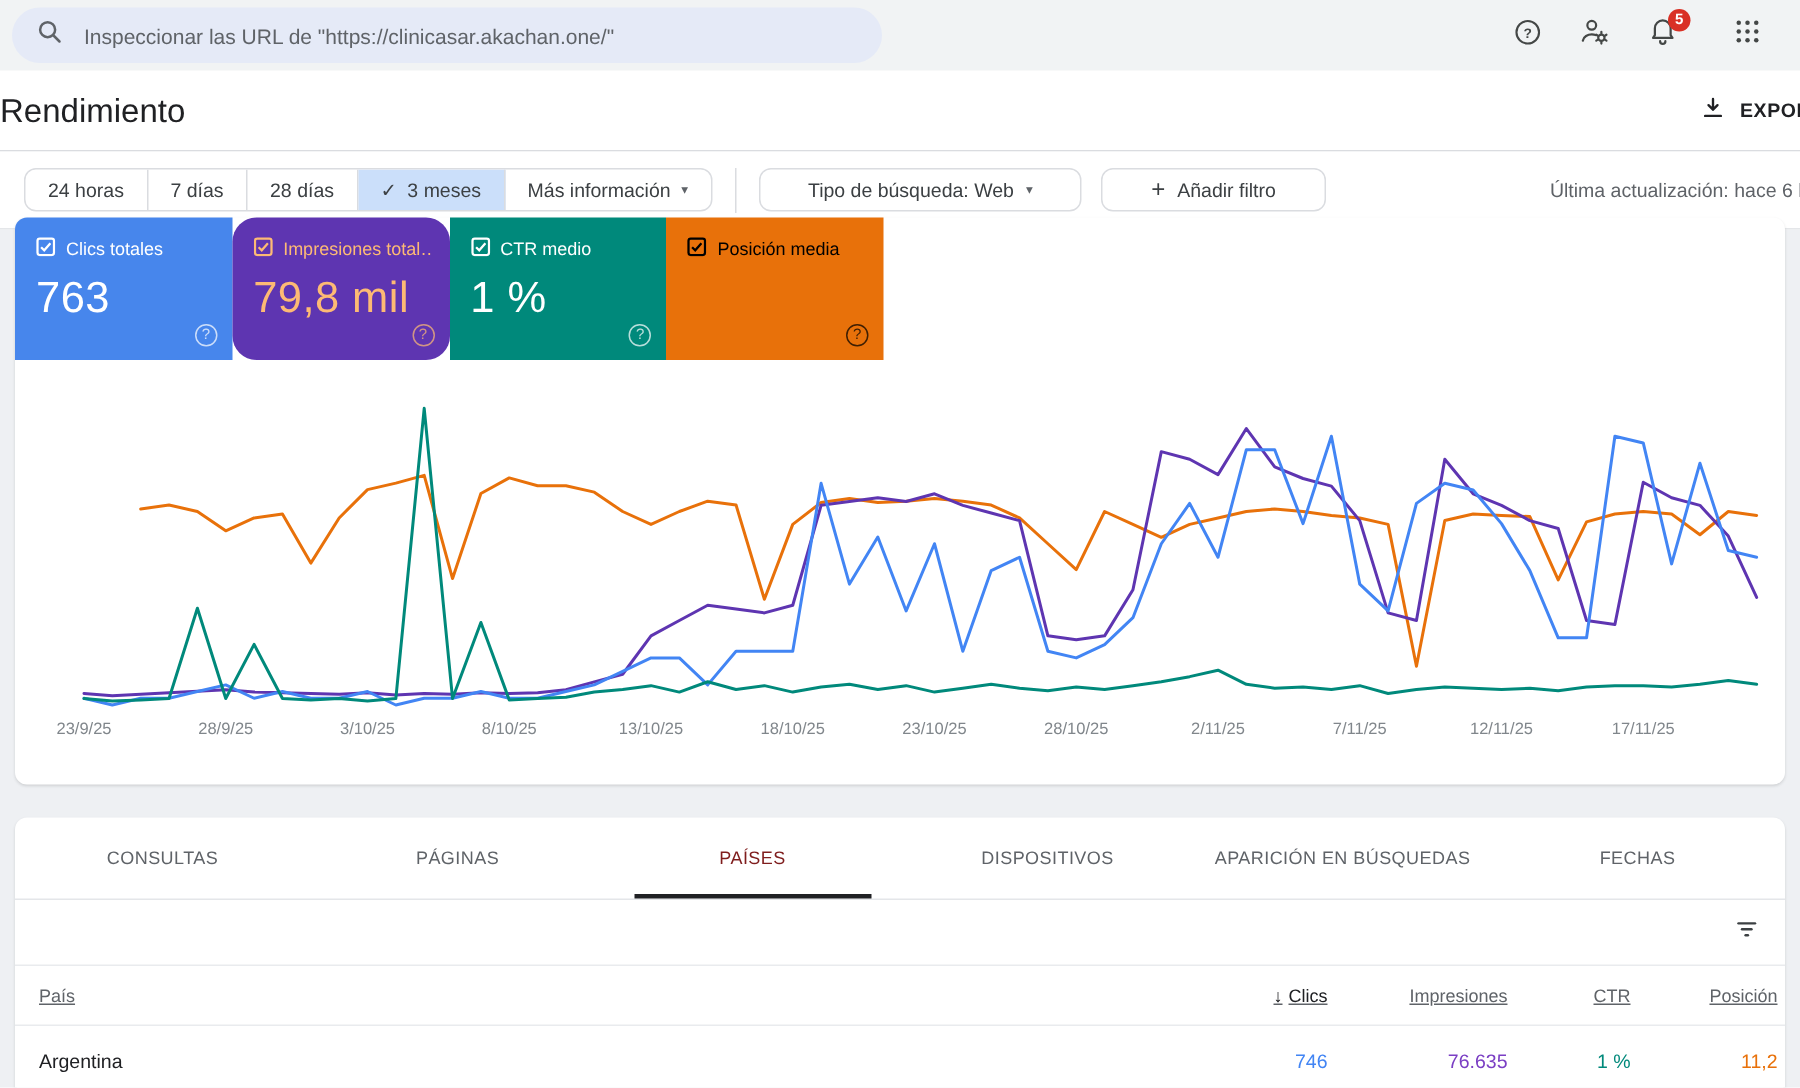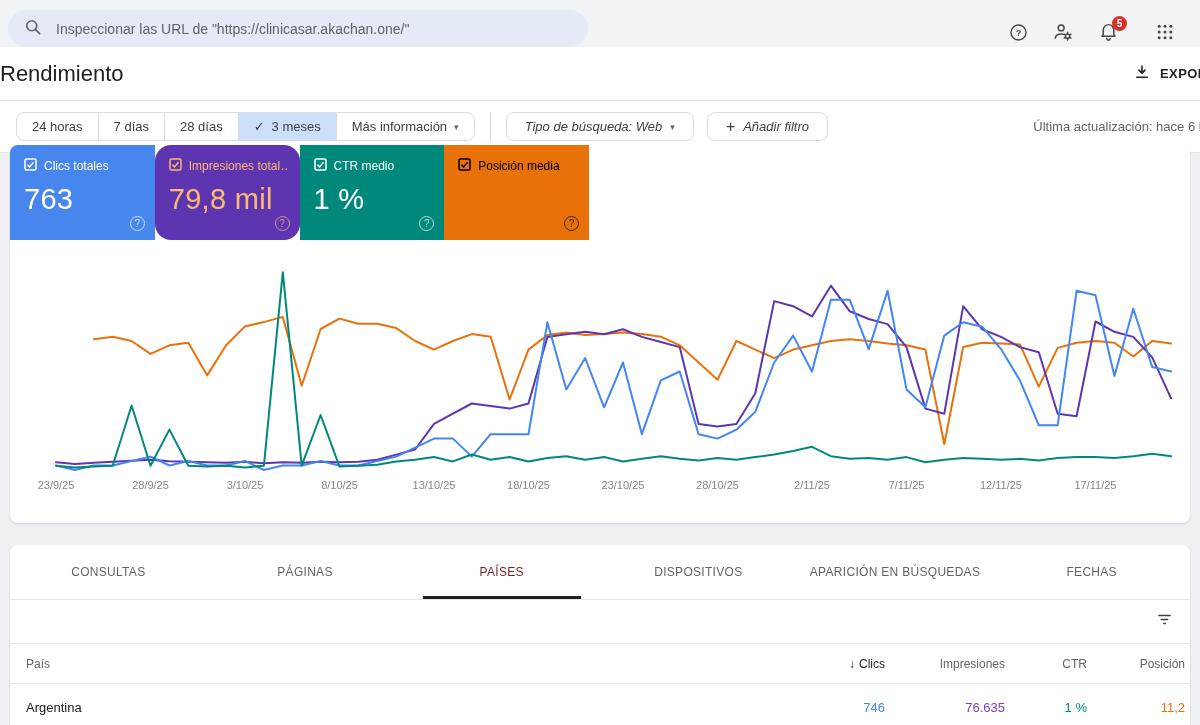--- a/index.html
+++ b/index.html
@@ -4,21 +4,21 @@
 <style>
   * { box-sizing: border-box; }
   html,body { margin:0; padding:0; }
   body {
     width:1200px; height:725px; overflow:hidden; position:relative;
     background:#eef0f3; color:#202124;
     font-family:"Liberation Sans","DejaVu Sans",sans-serif;
   }
 
   
-  .topbar { height:47px; background:#f1f3f4; display:flex; align-items:flex-end;
+  .topbar { height:47px; background:#f1f3f4; display:flex; align-items:center;
     justify-content:space-between; padding:0 22px 0 8px; }
   .searchbar { width:580px; height:37px; background:#e5eaf7; border-radius:19px;
     display:flex; align-items:center; padding:0 15px; gap:11px; }
   .searchbar input { border:none; background:transparent; outline:none; width:100%;
     font-size:14px; color:#444746; font-family:inherit; }
   .searchbar input::placeholder { color:#5f6368; opacity:1; }
   .topbar-actions { display:flex; align-items:center; gap:19px; color:#444746; }
   .iconbtn { width:26px; height:26px; position:relative; cursor:pointer;
     display:flex; align-items:center; justify-content:center; }
   .apps { margin-left:12px; }
@@ -39,22 +39,22 @@
     display:flex; align-items:center; padding-left:16px; position:relative; overflow:hidden; }
   .seg { display:flex; border:1px solid #dadce0; border-radius:8px; overflow:hidden; height:29px; background:#fff; }
   .seg-item { display:flex; align-items:center; gap:7px; padding:0 15px; font-size:13px;
     color:#3c4043; border-right:1px solid #dadce0; cursor:pointer; white-space:nowrap; }
   .seg-item:last-child { border-right:none; }
   .seg-item.selected { background:#cbdffa; }
   .checkmark { font-size:13px; }
   .caret { font-size:9px; color:#5f6368; }
   .vdivider { width:1px; height:30px; background:#dadce0; margin:0 15px; }
   .chip { display:flex; align-items:center; gap:8px; border:1px solid #dadce0; border-radius:8px;
-    height:29px; padding:0 18px; font-size:13px; color:#3c4043; cursor:pointer;
-    white-space:nowrap; background:#fff;font-style:italic; }
+    height:29px; padding:0 32px; font-size:13px; color:#3c4043; cursor:pointer;
+    white-space:nowrap; background:#fff; }
   .chip + .chip { margin-left:13px; }
   .plus { font-size:16px; color:#3c4043; }
   .lastupdate { position:absolute; right:-6px; top:0; height:100%; display:flex;
     align-items:center; font-size:13px; color:#5f6368; white-space:nowrap; }
 
   
   .chart-card { position:absolute; left:10px; top:145px; width:1180px; height:378px;
     background:#fff; border-radius:8px; box-shadow:0 1px 2px rgba(60,64,67,.18); }
   .metric-row { display:flex; height:95px; }
   .metric { width:144.75px; padding:13px 12px 10px 14px; position:relative; cursor:pointer; }
@@ -75,21 +75,21 @@
   .tab { flex:1; display:flex; align-items:center; justify-content:center; position:relative;
     font-size:12px; font-weight:500; letter-spacing:.3px; color:#5f6368; cursor:pointer;
     white-space:nowrap; }
   .tab.active { color:#7f1d1d;text-align:right; }
   .tab.active .underline { position:absolute; bottom:0; left:50%; transform:translateX(-50%);
     width:158px; height:3px; background:#202124; }
   .toolbar { height:44px; display:flex; align-items:center; justify-content:flex-end;
     padding-right:16px; border-bottom:1px solid #e9ebee; color:#3c4043; }
   .thead, .trow { display:grid; grid-template-columns:1fr 120px 120px 82px 98px;
     align-items:center; padding:0 5px 0 16px; }
-  .thead { height:40px; font-size:12px; color:#5f6368; border-bottom:1px solid #e9ebee; }
+  .thead { height:40px; font-size:12px; color:#5f6368; border-bottom:1px solid #e9ebee;text-decoration:underline; }
   .num { text-align:right; }
   .sorted { color:#202124; font-weight:500; display:flex; justify-content:flex-end;
     align-items:center; gap:4px; }
   .trow { height:47px; font-size:13px; color:#202124; }
 </style>
 </head>
 <body>
 
 <div class="topbar">
   <div class="searchbar">

